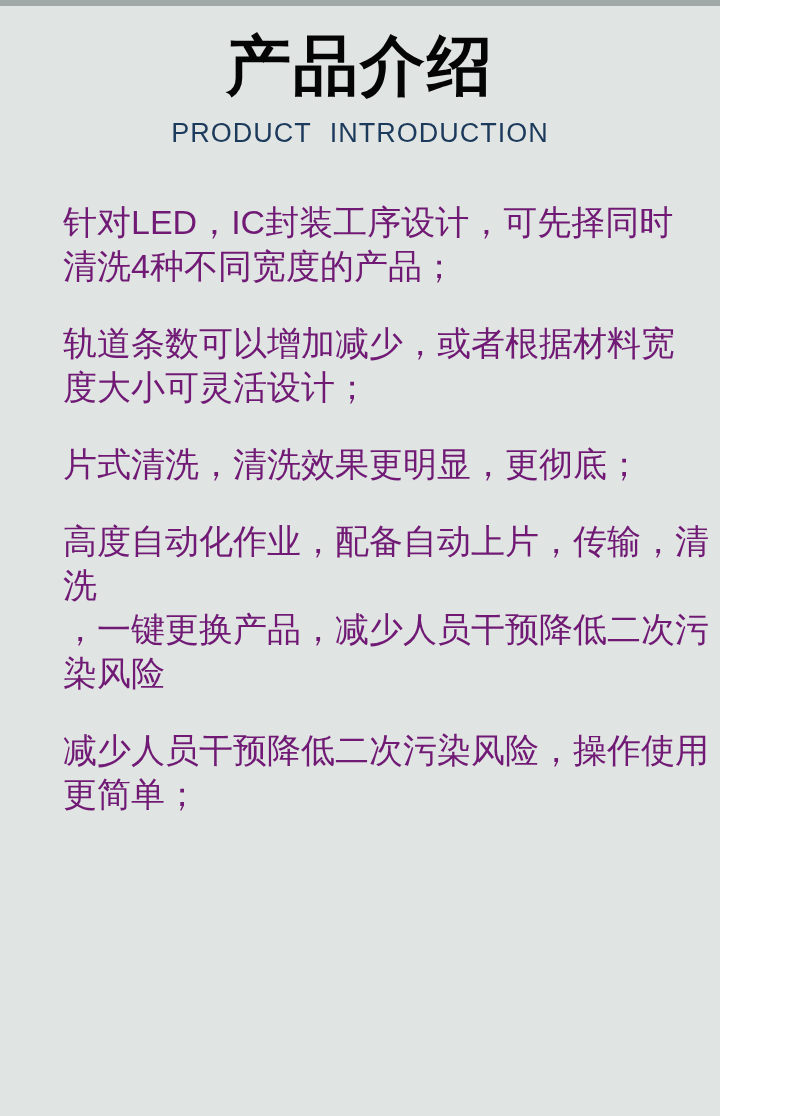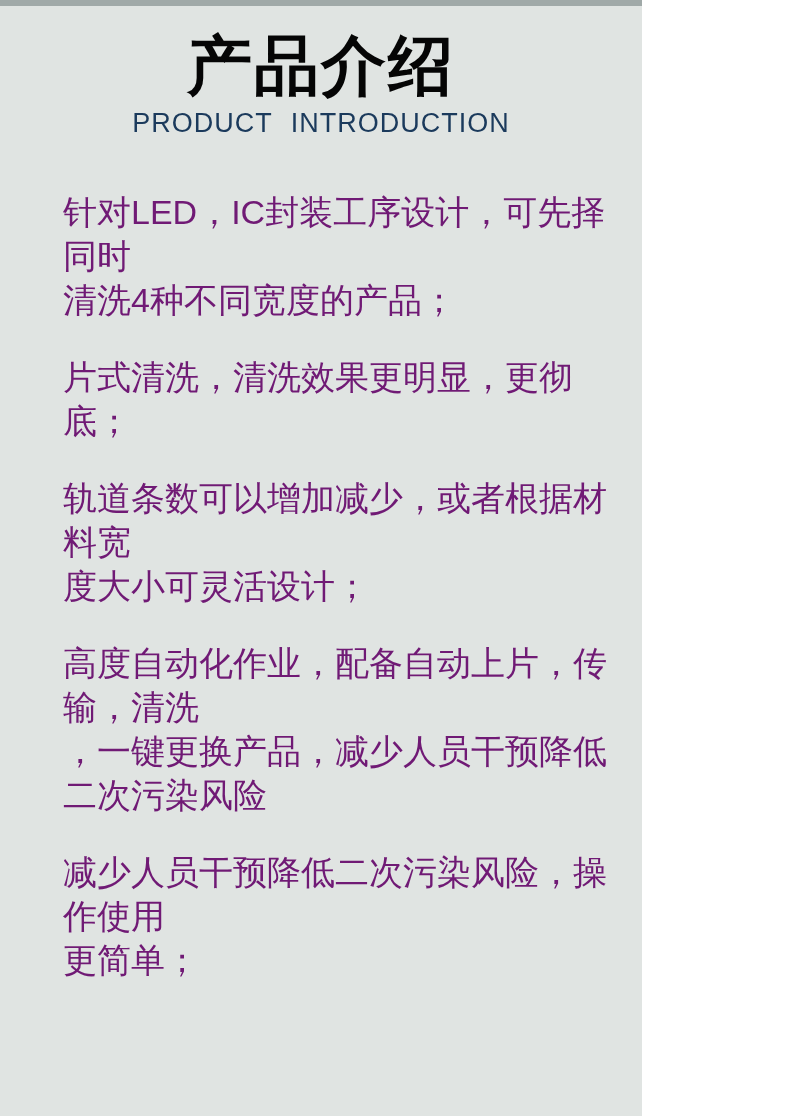--- a/index.html
+++ b/index.html
@@ -1,21 +1,21 @@
 <!DOCTYPE html>
 <html><head>
 <meta charset="utf-8">
 <style>
   html, body {
     margin: 0;
     padding: 0;
   }
   .page {
     position: relative;
-    width: 642px;
+    width: 720px;
     height: 1116px;
     background: #e0e4e2;
     overflow: hidden;
     font-family: "Liberation Sans", "DejaVu Sans", sans-serif;
   }
   .top-bar {
     width: 100%;
     height: 6px;
     background: #a0a9a8;
   }
@@ -26,21 +26,21 @@
   .page-title {
     margin: 0;
     font-family: "Liberation Serif", "DejaVu Serif", serif;
     font-weight: 900;
     font-size: 65px;
     line-height: 80px;
     color: #050505;
     letter-spacing: 2px;
   }
   .page-subtitle {
-    margin: 0 0 0 0;
+    margin: 10px 0 0 0;
     font-size: 27px;
     line-height: 34px;
     font-weight: 400;
     color: #1b3a5c;
     letter-spacing: 1px;
     word-spacing: 10px;
   }
   .content {
     margin-top: 50px;
     padding: 0 8px 0 63px;
@@ -61,21 +61,21 @@
   <div class="top-bar"></div>
 
   <div class="header">
     <h1 class="page-title">产品介绍</h1>
     <div class="page-subtitle">PRODUCT INTRODUCTION</div>
   </div>
 
   <div class="content">
     <p class="feature-paragraph">针对LED，IC封装工序设计，可先择同时
 清洗4种不同宽度的产品；</p>
-    <p class="feature-paragraph">片式清洗，清洗效果更明显，更彻底；</p>
     <p class="feature-paragraph">轨道条数可以增加减少，或者根据材料宽
 度大小可灵活设计；</p>
+    <p class="feature-paragraph">片式清洗，清洗效果更明显，更彻底；</p>
     <p class="feature-paragraph">高度自动化作业，配备自动上片，传输，清洗
 ，一键更换产品，减少人员干预降低二次污染风险</p>
     <p class="feature-paragraph">减少人员干预降低二次污染风险，操作使用
 更简单；</p>
   </div>
 </div>
 
 </body></html>

